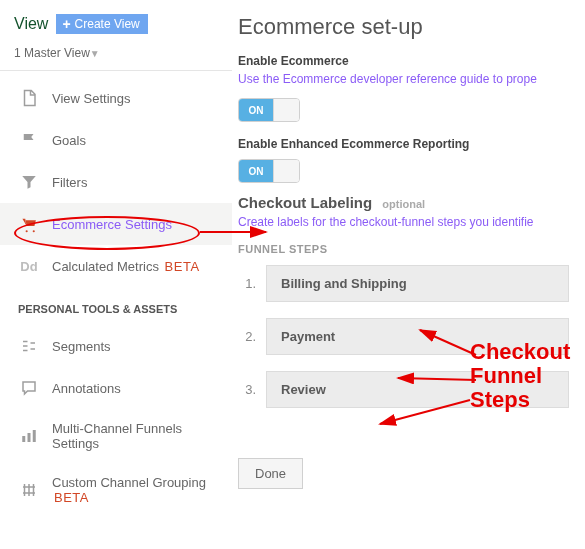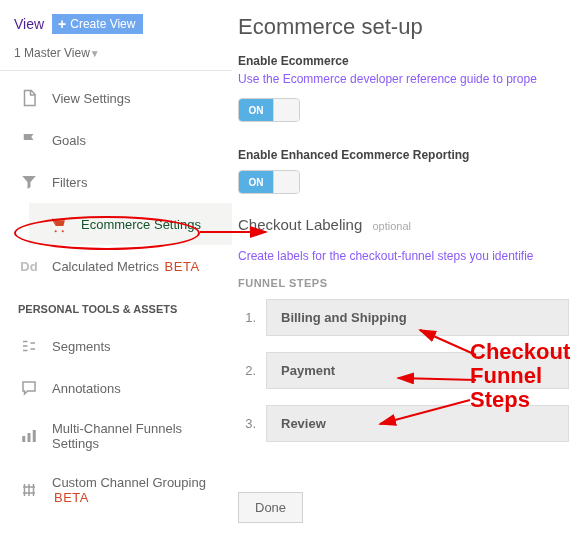--- a/index.html
+++ b/index.html
@@ -9,62 +9,62 @@
     color: #333;
     background: #fff;
     width: 585px;
     height: 549px;
     overflow: hidden;
     position: relative;
   }
   .layout { display: flex; }
   .sidebar { width: 232px; padding: 8px 0 0 0; }
   .topbar { display: flex; align-items: center; gap: 8px; padding: 6px 10px 6px 14px; }
-  .view-label { color: #4c1d95; font-size: 14px; }
+  .view-label { color: #14532d; font-size: 16px; }
   .create-view-btn {
     background: #6fa6f0; color: #fff; border: none;
     font-size: 12px; padding: 3px 8px 3px 6px; display: flex; align-items: center; gap: 4px;
     cursor: pointer;
   }
   .create-view-btn .plus { font-weight: bold; font-size: 14px; line-height: 1; }
   .master-view-row {
     display: flex; align-items: center; 
     padding: 6px 16px 10px 14px; color: #666; font-size: 12px;
     border-bottom: 1px solid #e5e5e5;
   }
   .chevron { color: #aaa; font-size: 10px; }
   .nav { padding-top: 6px; }
   .nav-item {
     display: flex; align-items: center; gap: 14px;
     padding: 12px 10px 12px 20px; color: #666; font-size: 13px;
     cursor: pointer; position: relative;
   }
   .nav-item .icon { width: 18px; height: 18px; display: inline-flex; align-items: center; justify-content: center; color: #9e9e9e; }
-  .nav-item.selected { background: #f4f4f3; color: #14532d; margin-left: 29px; }
+  .nav-item.selected { background: #f4f4f3; color: #8b5cf6; }
   .nav-item.selected .icon { color: #d24726; }
   .beta { font-size: 13px; color: #d24726; margin-left: 2px; letter-spacing: 0.5px; }
   .section-title {
     padding: 16px 10px 10px 18px; color: #555; font-size: 11px; font-weight: bold;
   }
 
   .main { flex: 1; padding: 14px 16px 0 6px; min-width: 0; }
   .main h1 { font-weight: 400; font-size: 22px; color: #555; margin-bottom: 14px; }
   .sub-h { font-weight: bold; font-size: 12px; color: #444; margin: 10px 0 4px 0; }
   .helper { color: #8b5cf6; font-size: 12px; margin-bottom: 8px; white-space: nowrap; overflow: hidden; }
   .toggle {
-    width: 62px; height: 24px; display: inline-flex; margin: 4px 0 16px 0;
+    width: 62px; height: 24px; display: inline-flex; margin: 4px 0 5px 0;
     border: 1px solid #d0d0d0; border-radius: 4px; overflow: hidden;
     cursor: pointer;
   }
   .toggle .on {
     background: #57b0e3; color: #fff; font-size: 10px; font-weight: bold;
     flex: 0 0 34px; display: flex; align-items: center; justify-content: center;
   }
   .toggle .off { background: #f5f5f5; flex: 1; border-left: 1px solid #d8d8d8; }
-  .checkout-h { font-size: 15px; color: #555; margin: 6px 0 16px 0; }
+  .checkout-h { font-size: 15px; color: #555; margin: 6px 0 4px 0; font-weight: bold; }
   .checkout-h .opt { color: #aaa; font-size: 11px; margin-left: 6px; }
   .funnel-label { color: #9a9a9a; font-size: 11px; letter-spacing: 0.5px; margin: 14px 0 10px 0; font-weight: bold; }
   .funnel-row { display: flex; align-items: center; margin-bottom: 16px; }
   .funnel-num { width: 28px; text-align: right; color: #888; font-size: 13px; padding-right: 10px; }
   .funnel-box {
     flex: 1; background: #ececec; border: 1px solid #dcdcdc; padding: 10px 14px;
     color: #5a5a5a; font-weight: bold; font-size: 13px;
   }
   .done-btn {
     margin-top: 34px; background: #f5f5f5; border: 1px solid #d0d0d0;

